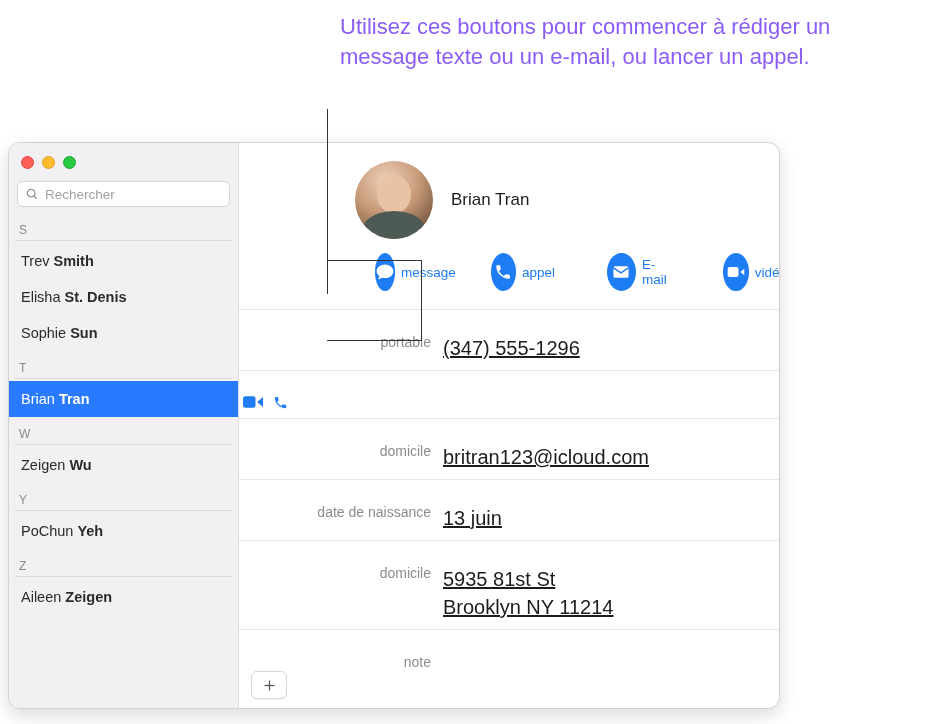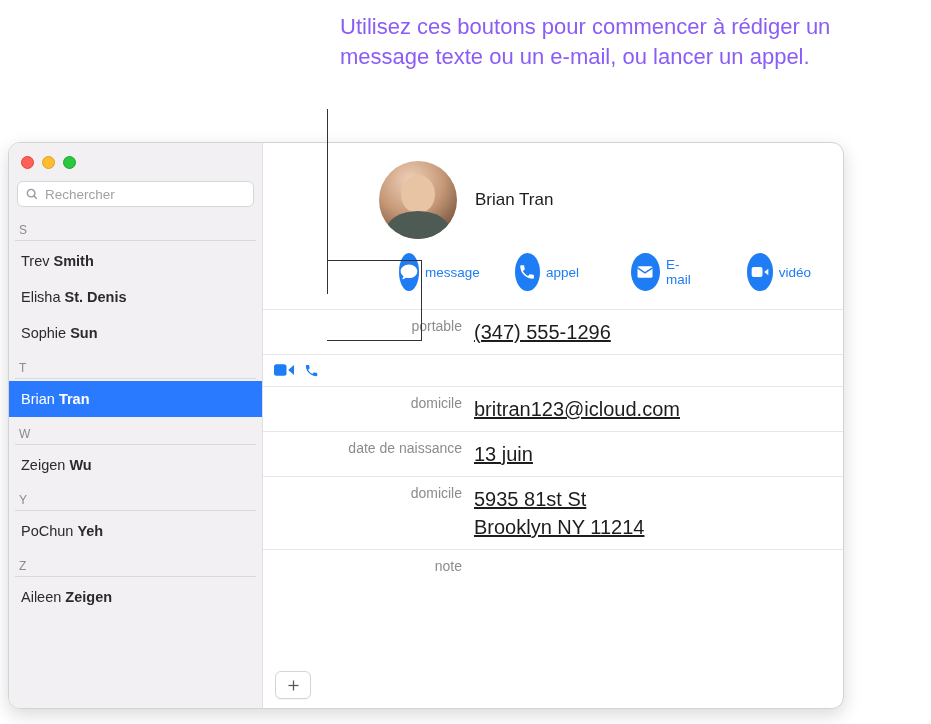--- a/index.html
+++ b/index.html
@@ -31,21 +31,21 @@
     pointer-events: none;
   }
   .callout-v { width: 1px; }
   .callout-h { height: 1px; }
 
   
   .window {
     position: absolute;
     top: 142px;
     left: 8px;
-    width: 836px;
+    width: 772px;
     height: 567px;
     border: 1px solid #d3d3d5;
     border-radius: 12px;
     overflow: hidden;
     box-shadow: 0 6px 18px rgba(0,0,0,0.15);
     display: flex;
     flex-direction: row;
     background: #fff;
   }
 
@@ -164,22 +164,23 @@
   }
   .action-label { font-size: 13.5px; color: #1e7cf4; }
 
   .fields {
     border-top: 1px solid #e6e5e8;
   }
   .field-row {
     display: flex;
     align-items: flex-start;
     border-bottom: 1px solid #e6e5e8;
-    padding: 8px 18px 8px 11px;
+    padding: 8px 18px 8px 4px;
     min-height: 30px;
+    margin-top: 16px;
   }
   .field-label {
     width: 200px;
     text-align: right;
     padding-right: 12px;
     color: #8c8b8f;
     font-size: 14px;
     flex-shrink: 0;
   }
   .field-value {

